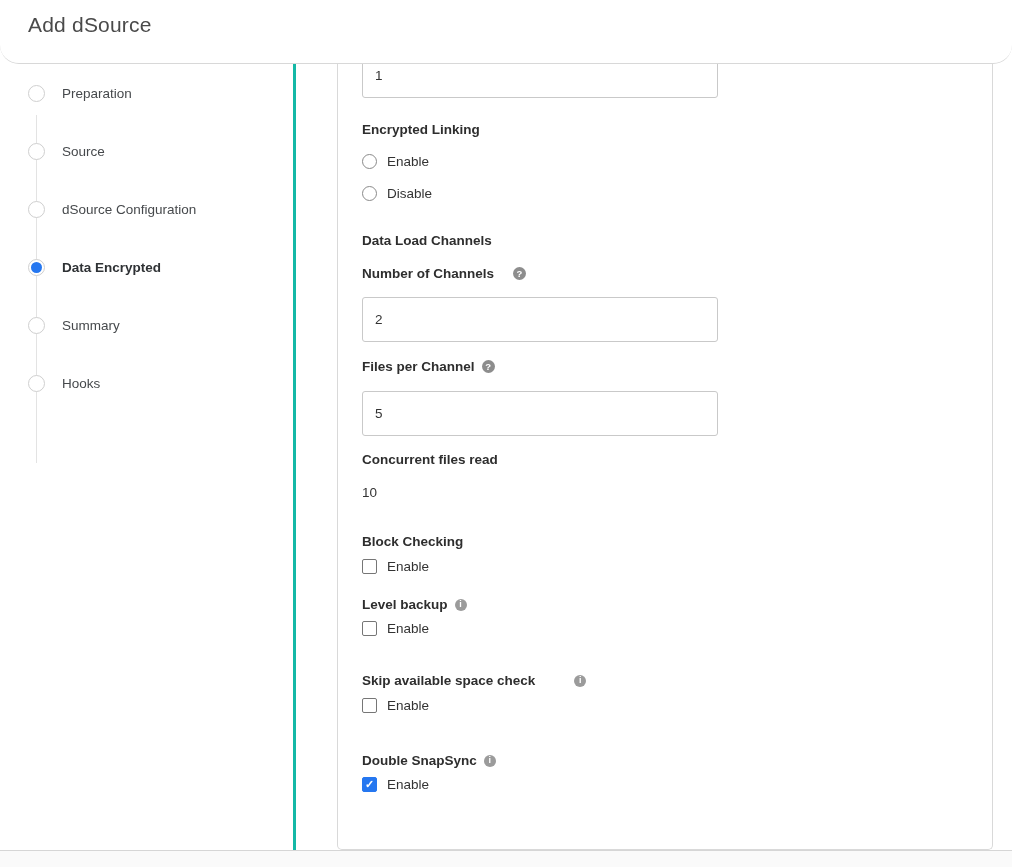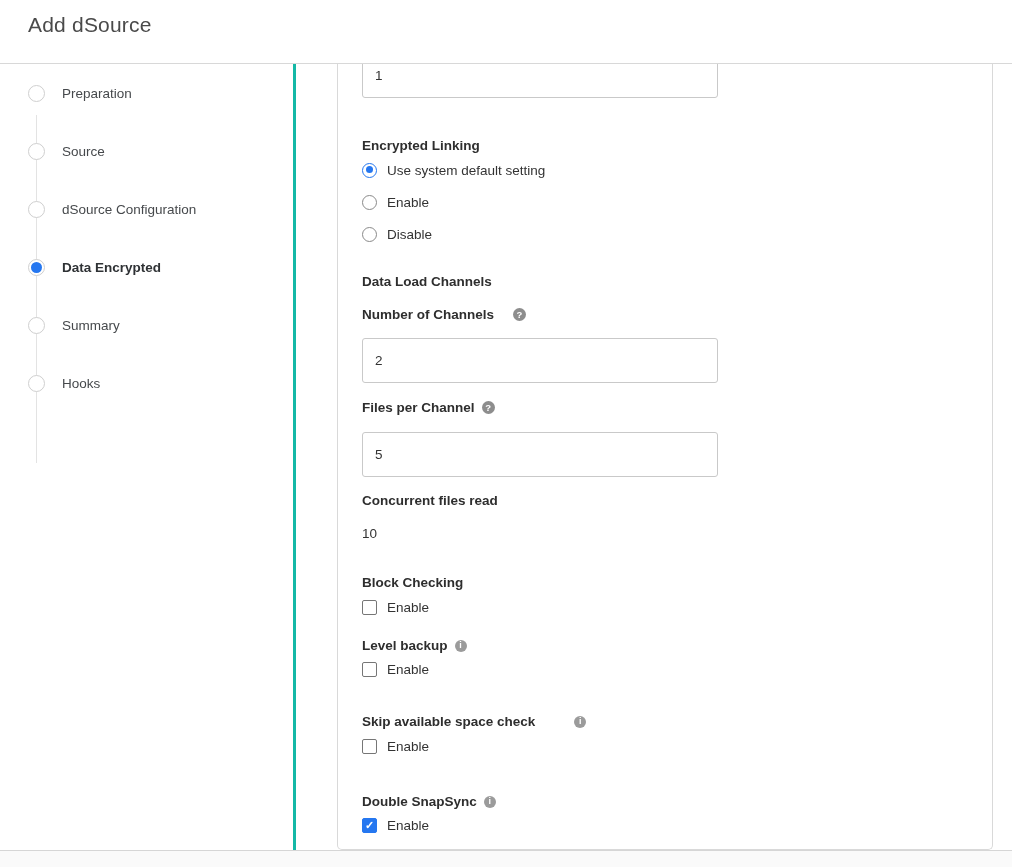--- a/index.html
+++ b/index.html
@@ -4,21 +4,21 @@
 <style>
   * { box-sizing: border-box; }
   html,body { margin:0; padding:0; }
   body {
     width:1012px; height:868px; background:#ffffff;
     font-family:"Liberation Sans", sans-serif; color:#333;
     overflow:hidden; position:relative;
   }
 
   
-  .header { height:64px; border-bottom:1px solid #d8d8d8; padding:13px 0 0 28px; background:#fff; }
+  .header { height:64px; border-bottom:1px solid #d8d8d8; padding:13px 0 0 28px; background:#fff;border-radius:19px; }
   .page-title { margin:0; font-size:21px; font-weight:400; color:#4a4a4a; letter-spacing:.2px; }
 
   
   .content { position:relative; height:787px; overflow:hidden; border-bottom:1px solid #d6d6d6; background:#fff; }
   .bottom-strip { height:16px; background:#fafafa; }
 
   
   .sidebar { position:absolute; left:0; top:0; bottom:0; width:296px; border-right:3px solid #14b8a6; background:#fff; }
   .connector { position:absolute; left:36px; top:51px; width:1px; height:348px; background:#e3e3e3; }
   .step { position:relative; height:58px; display:flex; align-items:center; cursor:pointer; }
@@ -44,21 +44,21 @@
   .text-input {
     display:block; width:356px; height:45px; border:1px solid #c9c9c9; border-radius:3px;
     padding:0 12px; font-size:13.5px; color:#333; font-family:inherit; background:#fff; outline:none;
   }
   .f-top-input { margin-top:1px; }
 
   .field-label {
     display:flex; align-items:center; font-size:13.5px; font-weight:bold;
     color:#2e2e2e; line-height:15px; height:15px;
   }
-  .lbl-enc  { margin-top:40px; }
+  .lbl-enc  { margin-top:24px; }
   .lbl-dlc  { margin-top:32px; }
   .lbl-noc  { margin-top:18px;gap:12px; }
   .inp-noc  { margin-top:16px; }
   .lbl-fpc  { margin-top:17px; }
   .inp-fpc  { margin-top:17px; }
   .lbl-cfr  { margin-top:16px; }
   .val-cfr  { margin-top:18px; font-size:13.5px; color:#333; line-height:15px; }
   .lbl-bc   { margin-top:34px; }
   .lbl-lb   { margin-top:23px; }
   .lbl-skip { margin-top:37px;gap:32px; }
@@ -140,24 +140,20 @@
       <span class="step-label">Hooks</span>
     </div>
   </div>
 
   <div class="panel">
 
     <input class="text-input f-top-input" type="text" value="1" style="">
 
     <div class="field-label lbl-enc">Encrypted Linking</div>
 
-    <div class="radio-row first">
-      <span class="radio selected"></span>
-      <span class="control-label">Use system default setting</span>
-    </div>
     <div class="radio-row">
       <span class="radio"></span>
       <span class="control-label">Enable</span>
     </div>
     <div class="radio-row">
       <span class="radio"></span>
       <span class="control-label">Disable</span>
     </div>
 
     <div class="field-label lbl-dlc">Data Load Channels</div>

